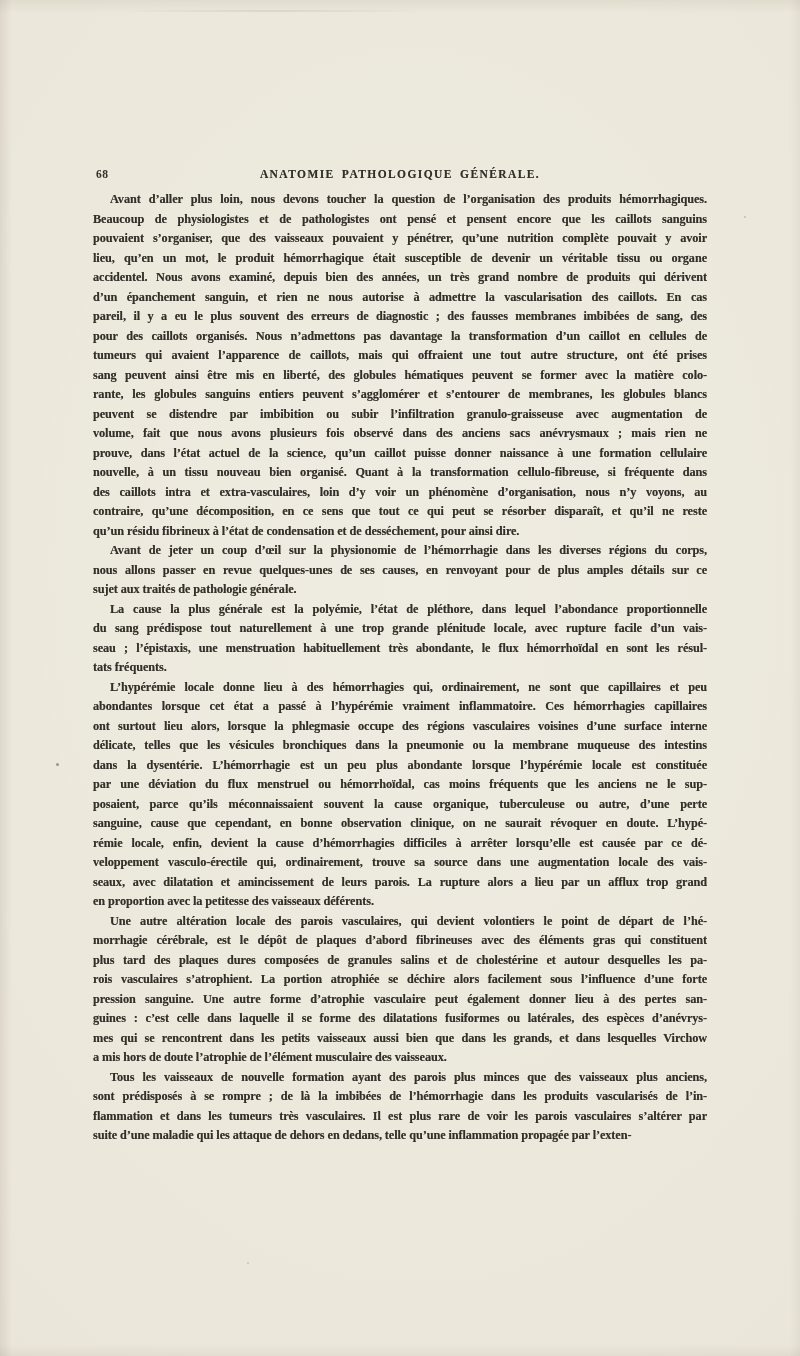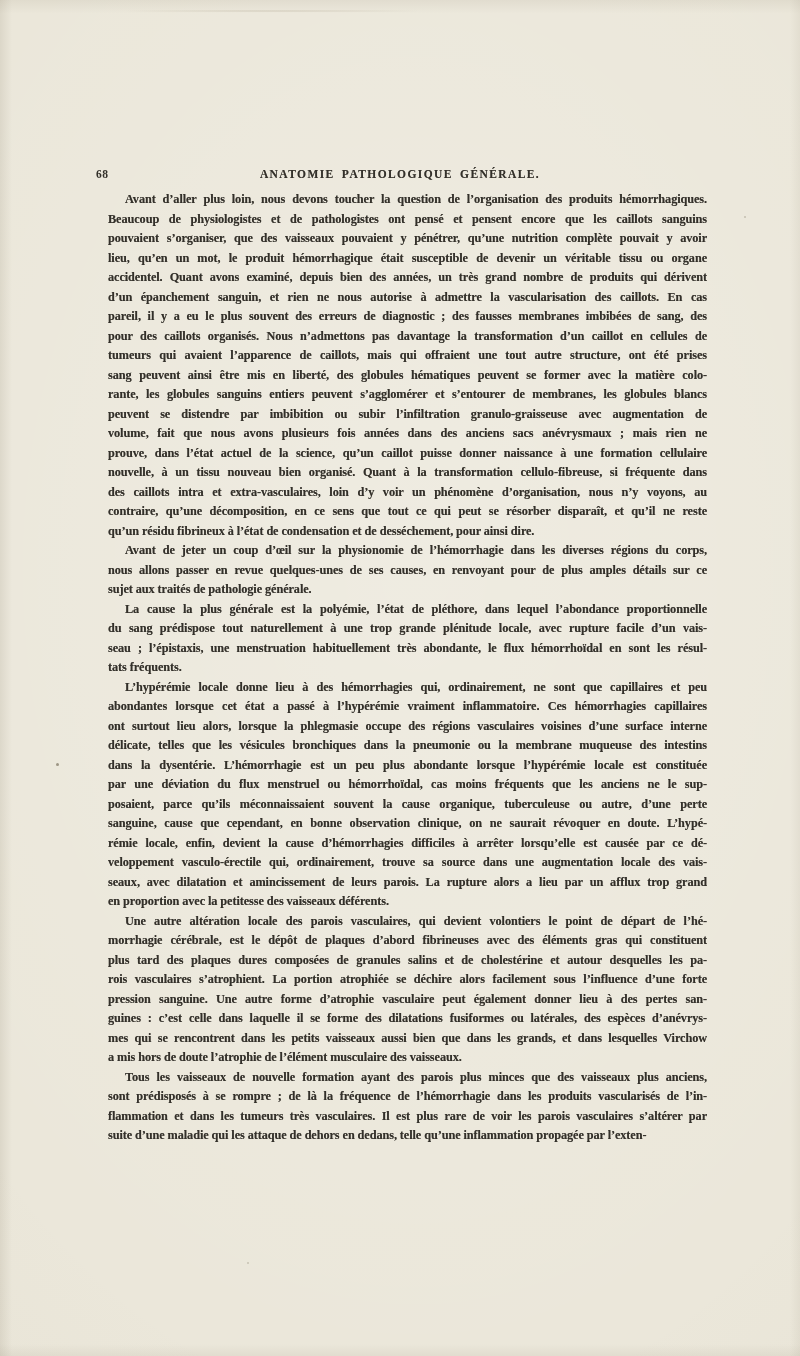--- a/index.html
+++ b/index.html
@@ -68,21 +68,21 @@
     letter-spacing: 0.6px;
   }
   .running-title {
     text-align: center;
     letter-spacing: 1.4px;
     word-spacing: 3px;
     font-size: 11.5px;
     padding-top: 1px;
     text-shadow: 0 0 0.4px rgba(51,48,42,0.55);
   }
-  .page-body { margin-top: 7px; margin-left: 15px; }
+  .page-body { margin-top: 7px; }
   .paragraph { margin: 0; }
   .text-line {
     font-size: 12.3px;
     height: 19.5px;
     line-height: 19.5px;
     letter-spacing: -0.1px;
     text-align: justify;
     text-align-last: justify;
     overflow: hidden;
     text-shadow: 0 0 0.45px rgba(51,48,42,0.5);
@@ -107,29 +107,29 @@
     <div class="pagehead">
       <span class="page-num">68</span>
       <div class="running-title">ANATOMIE PATHOLOGIQUE GÉNÉRALE.</div>
     </div>
     <div class="page-body">
         <div class="paragraph">
           <div class="text-line first">Avant d’aller plus loin, nous devons toucher la question de l’organisation des produits hémorrhagiques.</div>
           <div class="text-line">Beaucoup de physiologistes et de pathologistes ont pensé et pensent encore que les caillots sanguins</div>
           <div class="text-line">pouvaient s’organiser, que des vaisseaux pouvaient y pénétrer, qu’une nutrition complète pouvait y avoir</div>
           <div class="text-line">lieu, qu’en un mot, le produit hémorrhagique était susceptible de devenir un véritable tissu ou organe</div>
-          <div class="text-line">accidentel. Quant avons examiné, depuis bien des années, un très grand nombre de produits qui dérivent</div>
+          <div class="text-line">accidentel. Nous avons examiné, depuis bien des années, un très grand nombre de produits qui dérivent</div>
           <div class="text-line">d’un épanchement sanguin, et rien ne nous autorise à admettre la vascularisation des caillots. En cas</div>
           <div class="text-line">pareil, il y a eu le plus souvent des erreurs de diagnostic ; des fausses membranes imbibées de sang, des</div>
           <div class="text-line">pour des caillots organisés. Nous n’admettons pas davantage la transformation d’un caillot en cellules de</div>
           <div class="text-line">tumeurs qui avaient l’apparence de caillots, mais qui offraient une tout autre structure, ont été prises</div>
           <div class="text-line">sang peuvent ainsi être mis en liberté, des globules hématiques peuvent se former avec la matière colo-</div>
           <div class="text-line">rante, les globules sanguins entiers peuvent s’agglomérer et s’entourer de membranes, les globules blancs</div>
           <div class="text-line">peuvent se distendre par imbibition ou subir l’infiltration granulo-graisseuse avec augmentation de</div>
-          <div class="text-line">volume, fait que nous avons plusieurs fois années dans des anciens sacs anévrysmaux ; mais rien ne</div>
+          <div class="text-line">volume, fait que nous avons plusieurs fois observé dans des anciens sacs anévrysmaux ; mais rien ne</div>
           <div class="text-line">prouve, dans l’état actuel de la science, qu’un caillot puisse donner naissance à une formation cellulaire</div>
           <div class="text-line">nouvelle, à un tissu nouveau bien organisé. Quant à la transformation cellulo-fibreuse, si fréquente dans</div>
           <div class="text-line">des caillots intra et extra-vasculaires, loin d’y voir un phénomène d’organisation, nous n’y voyons, au</div>
           <div class="text-line">contraire, qu’une décomposition, en ce sens que tout ce qui peut se résorber disparaît, et qu’il ne reste</div>
           <div class="text-line last">qu’un résidu fibrineux à l’état de condensation et de desséchement, pour ainsi dire.</div>
         </div>
         <div class="paragraph">
           <div class="text-line first">Avant de jeter un coup d’œil sur la physionomie de l’hémorrhagie dans les diverses régions du corps,</div>
           <div class="text-line">nous allons passer en revue quelques-unes de ses causes, en renvoyant pour de plus amples détails sur ce</div>
           <div class="text-line last">sujet aux traités de pathologie générale.</div>
@@ -159,19 +159,19 @@
           <div class="text-line">morrhagie cérébrale, est le dépôt de plaques d’abord fibrineuses avec des éléments gras qui constituent</div>
           <div class="text-line">plus tard des plaques dures composées de granules salins et de cholestérine et autour desquelles les pa-</div>
           <div class="text-line">rois vasculaires s’atrophient. La portion atrophiée se déchire alors facilement sous l’influence d’une forte</div>
           <div class="text-line">pression sanguine. Une autre forme d’atrophie vasculaire peut également donner lieu à des pertes san-</div>
           <div class="text-line">guines : c’est celle dans laquelle il se forme des dilatations fusiformes ou latérales, des espèces d’anévrys-</div>
           <div class="text-line">mes qui se rencontrent dans les petits vaisseaux aussi bien que dans les grands, et dans lesquelles Virchow</div>
           <div class="text-line last">a mis hors de doute l’atrophie de l’élément musculaire des vaisseaux.</div>
         </div>
         <div class="paragraph">
           <div class="text-line first">Tous les vaisseaux de nouvelle formation ayant des parois plus minces que des vaisseaux plus anciens,</div>
-          <div class="text-line">sont prédisposés à se rompre ; de là la fréquence de l’hémorrhagie dans les produits vascularisés de l’in-</div>
+          <div class="text-line">sont prédisposés à se rompre ; de là la imbibées de l’hémorrhagie dans les produits vascularisés de l’in-</div>
           <div class="text-line">flammation et dans les tumeurs très vasculaires. Il est plus rare de voir les parois vasculaires s’altérer par</div>
           <div class="text-line last">suite d’une maladie qui les attaque de dehors en dedans, telle qu’une inflammation propagée par l’exten-</div>
         </div>
       </div>
   </div>
 </div>
 
 </body></html>

